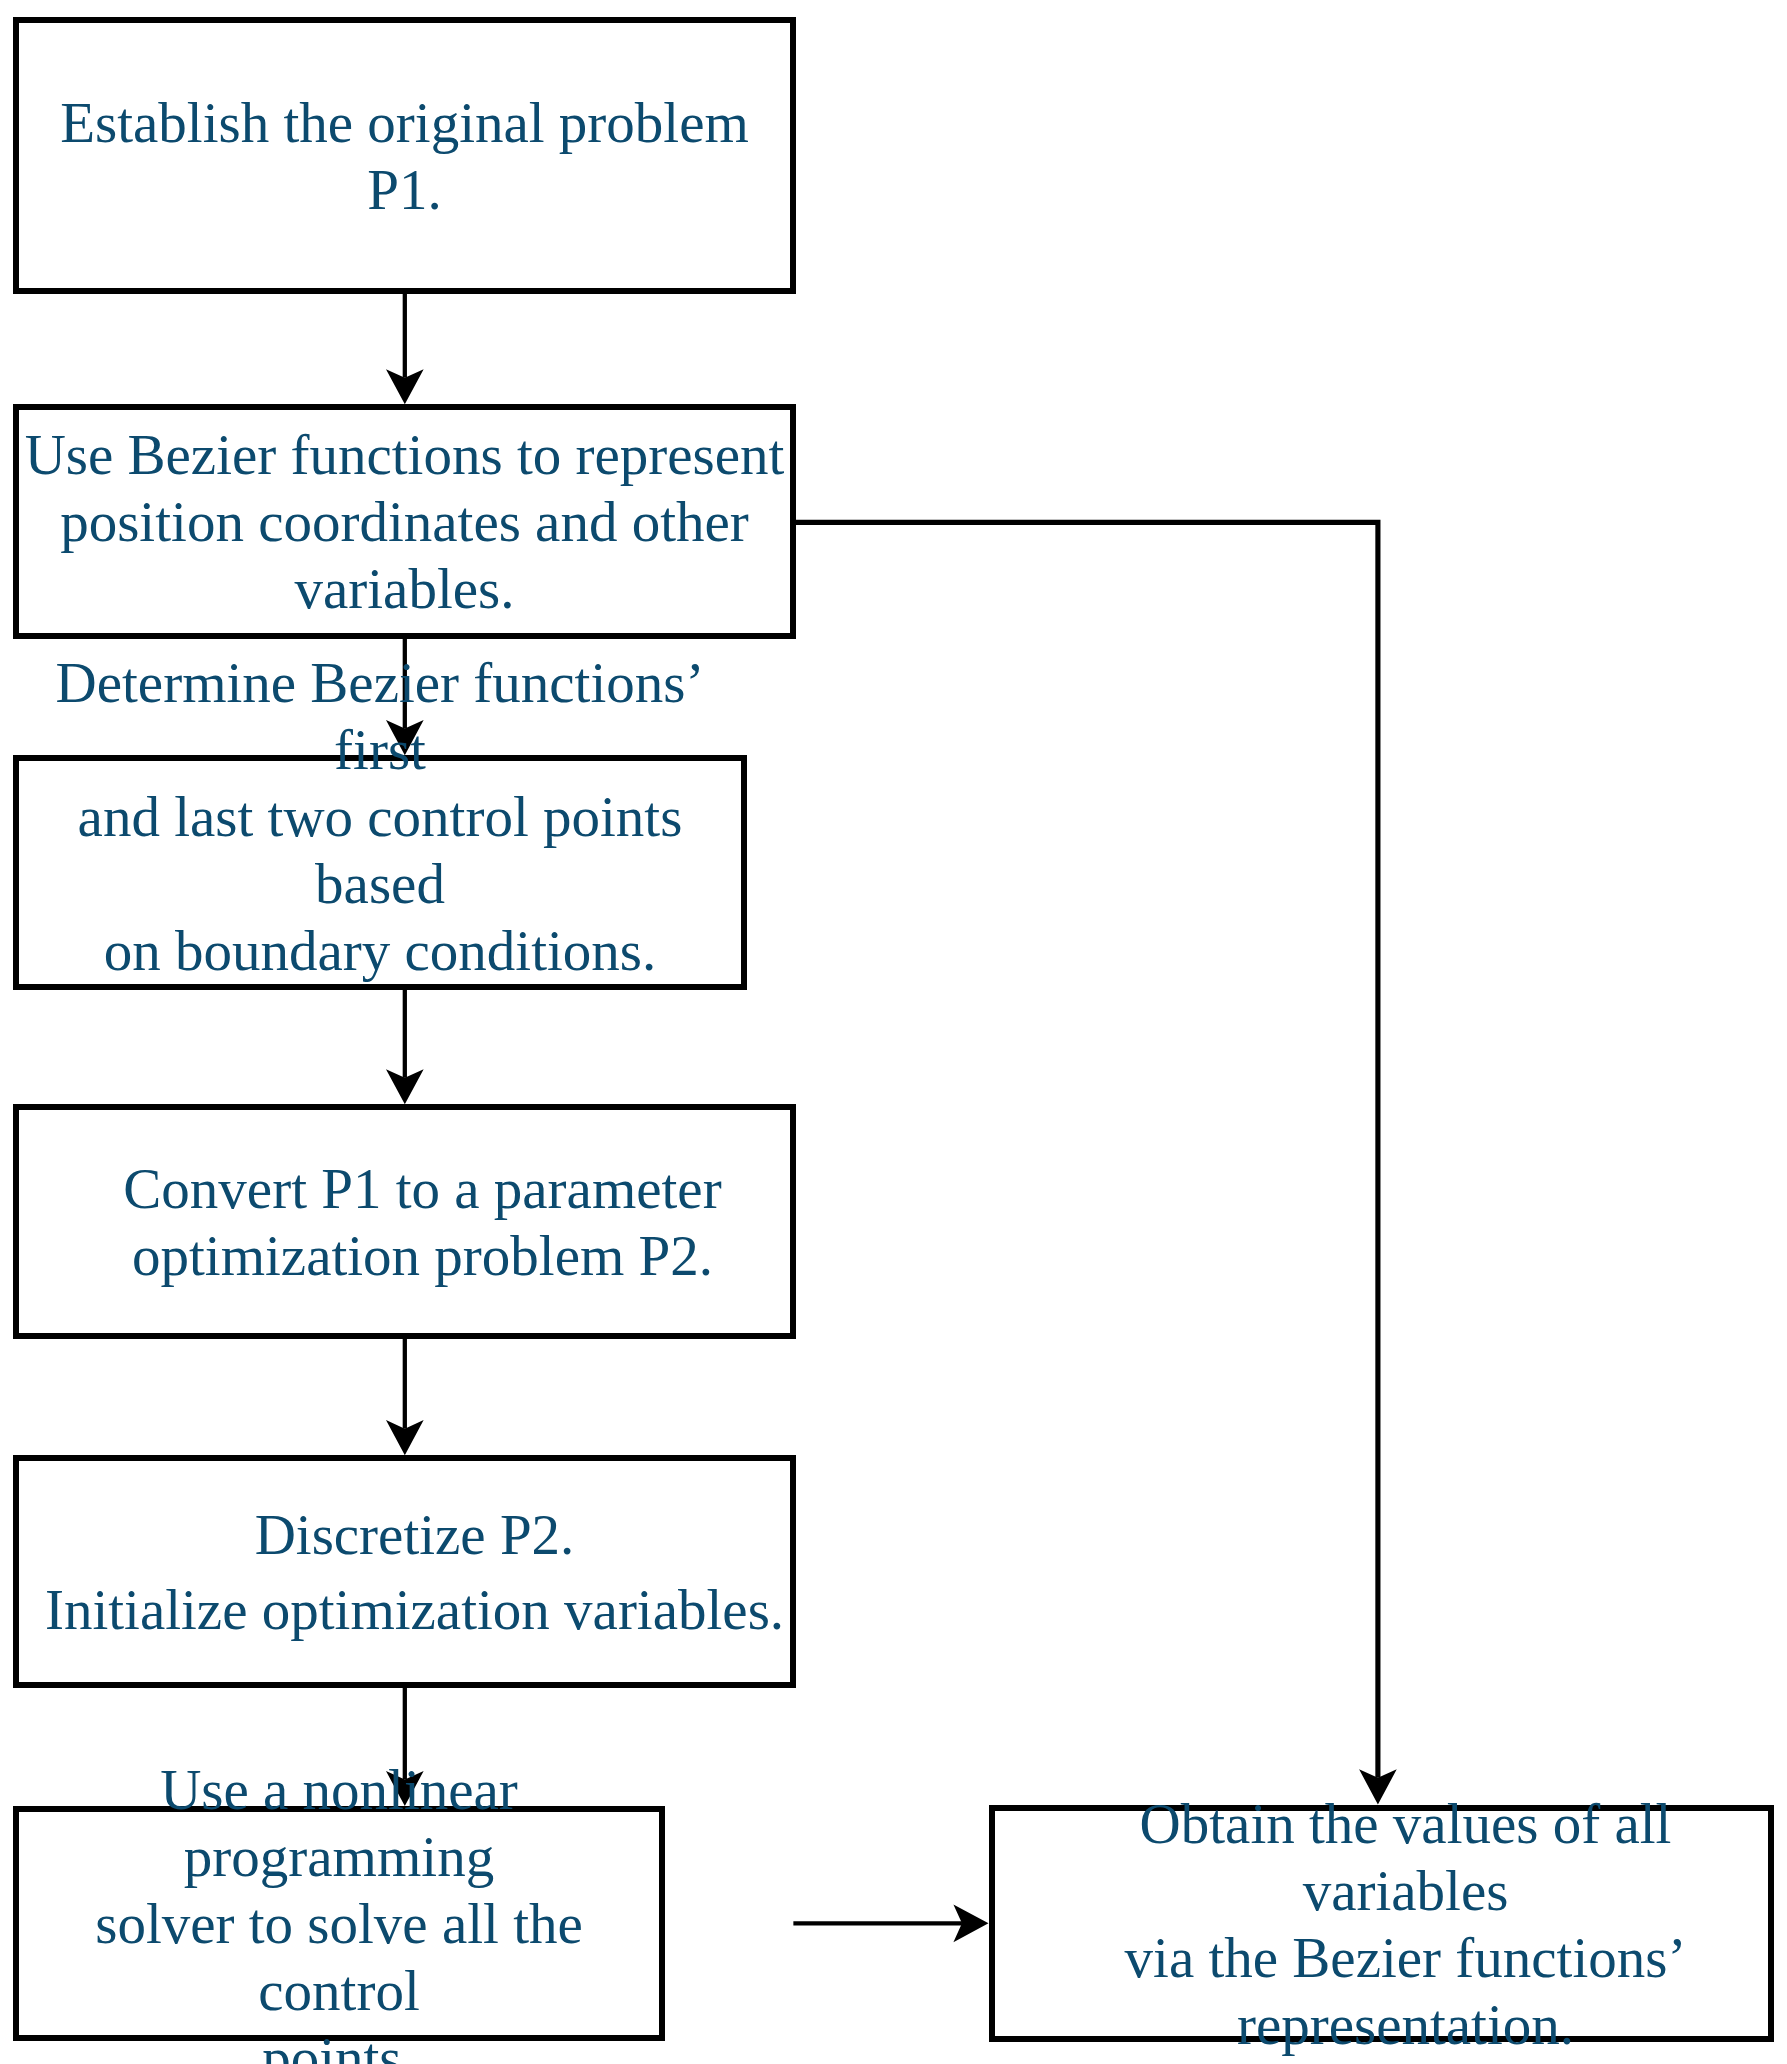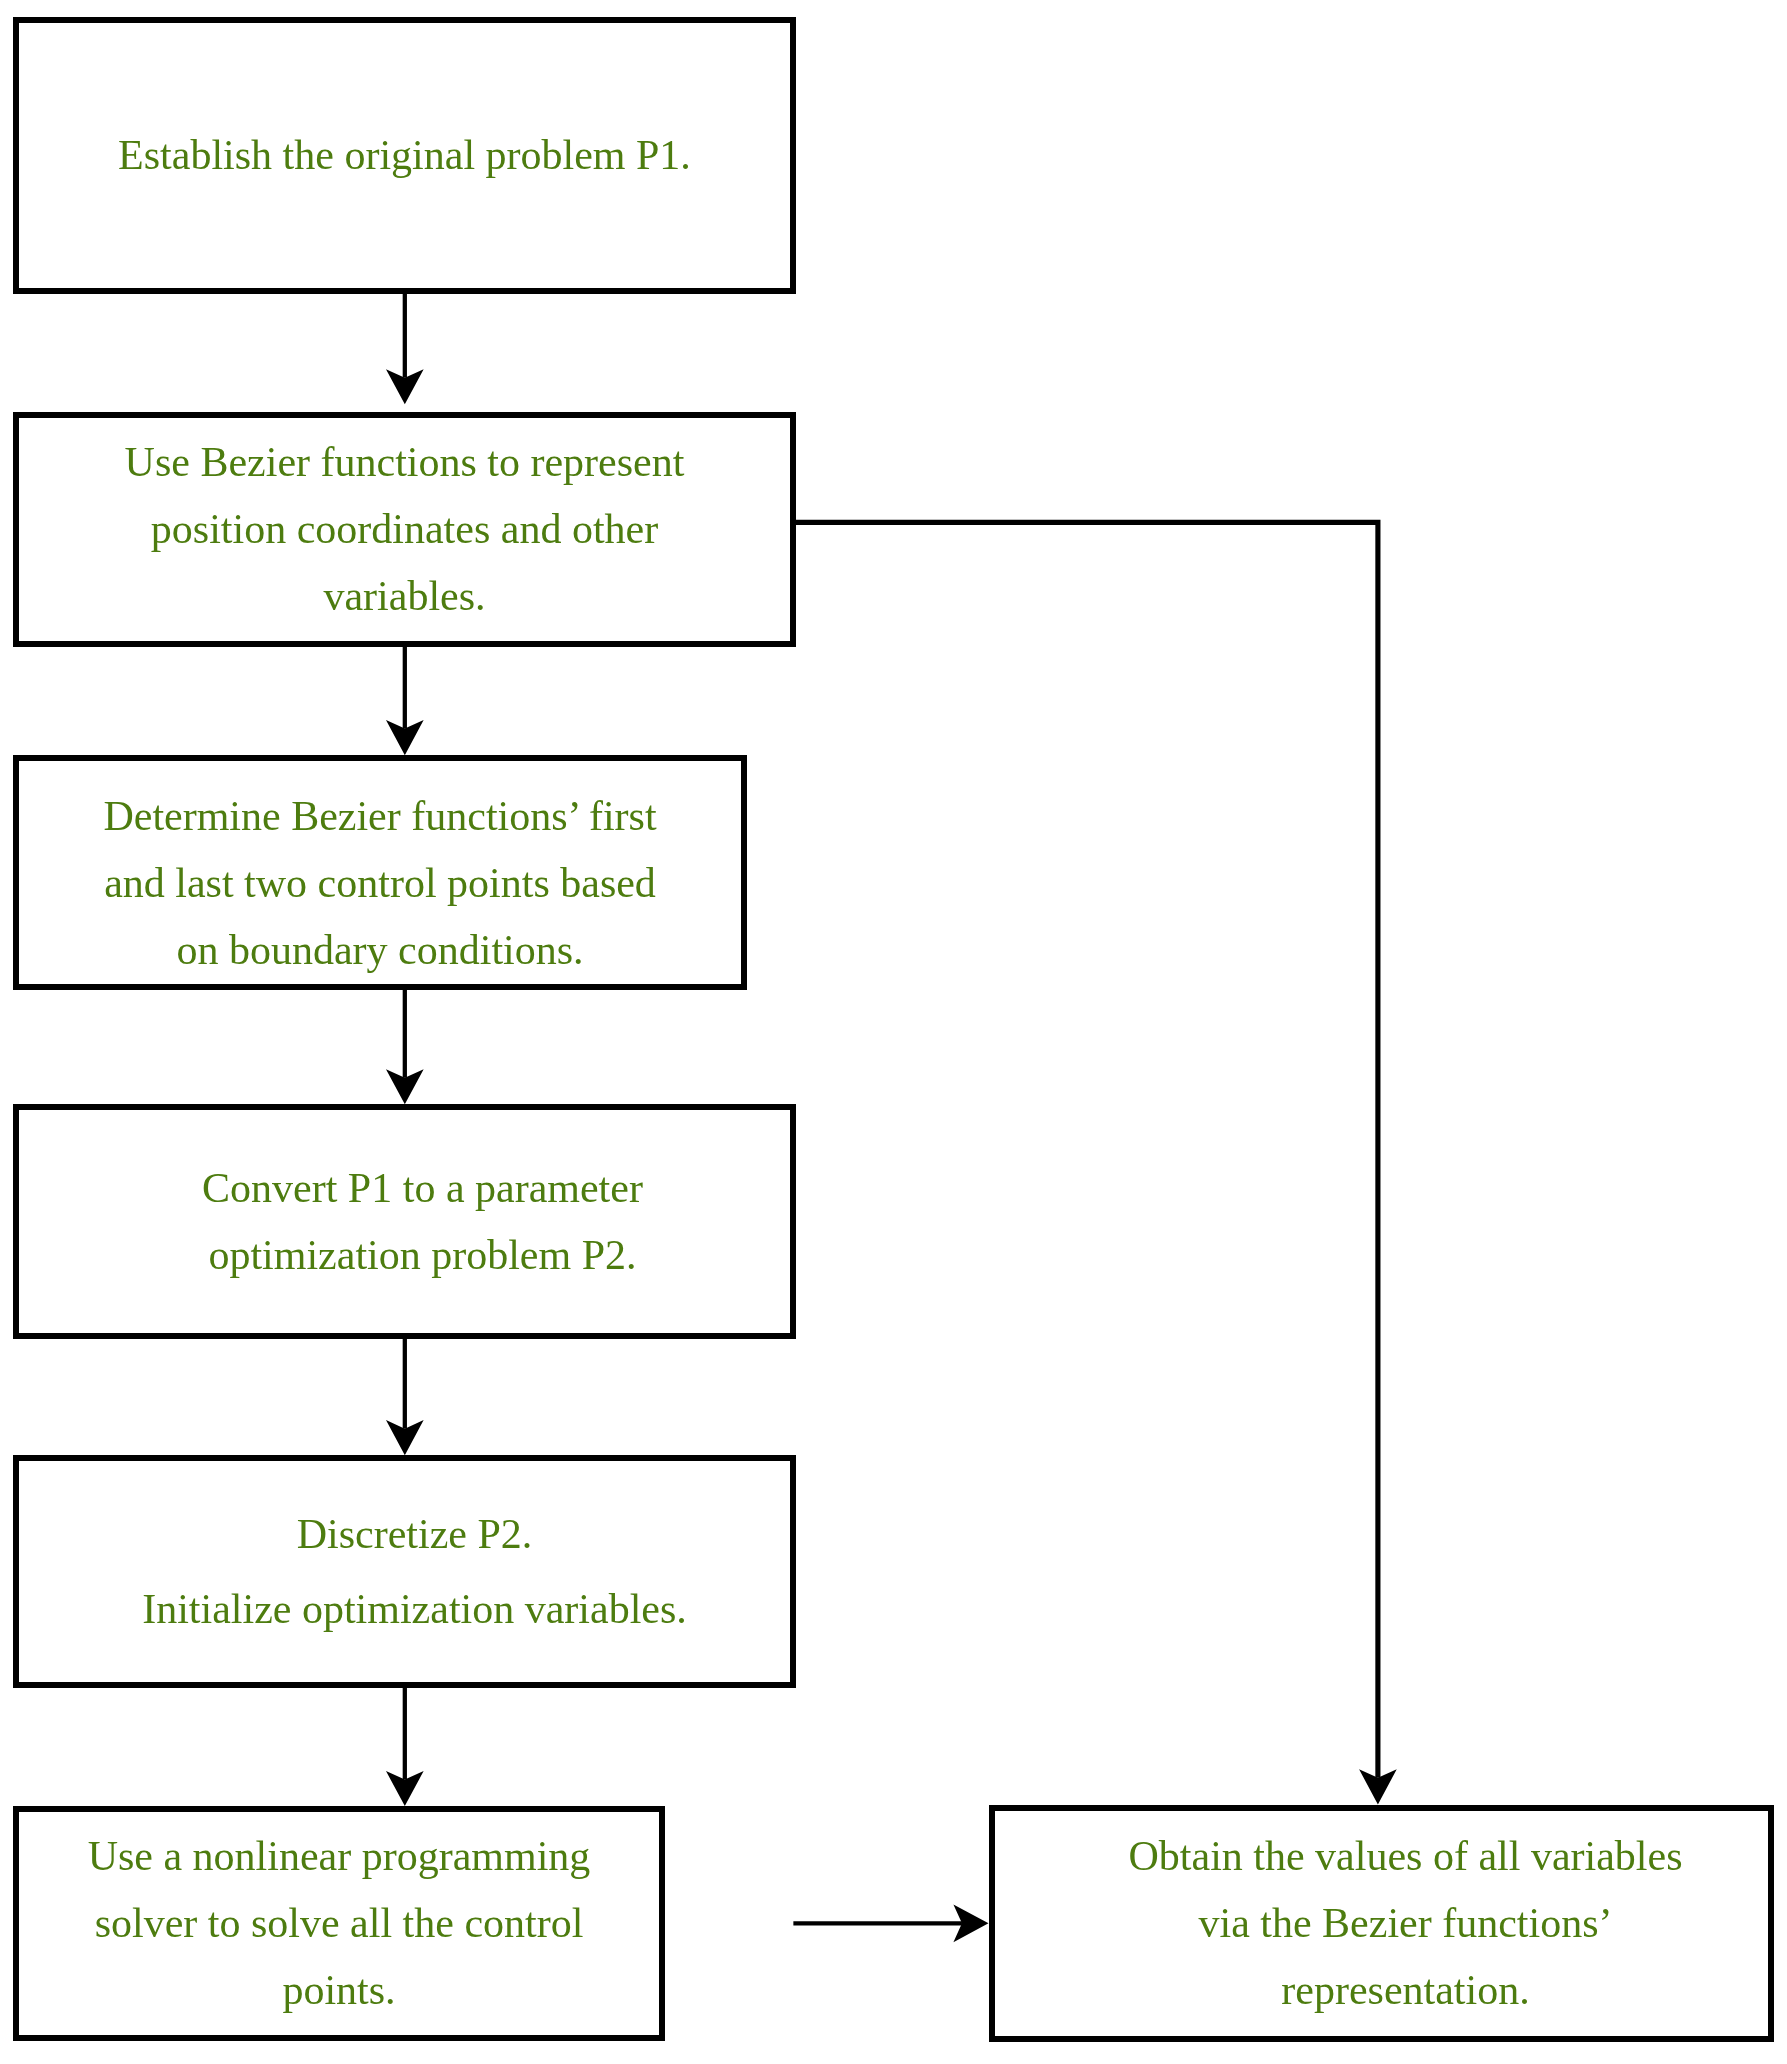--- a/index.html
+++ b/index.html
@@ -27,30 +27,30 @@
     box-sizing: border-box;
     border: 6px solid #000000;
     background: #ffffff;
     display: flex;
     align-items: center;
     justify-content: center;
     text-align: center;
   }
   .node .label {
     white-space: pre-line;
-    font-size: 42px;
+    font-size: 57px;
     line-height: 67px;
-    color: #4d7c0f;
+    color: #0c4a6e;
   }
   .node .label.gap-lines {
     line-height: 75px;
   }
   
   #node-establish-p1          { left: 13px;   top: 17px;   width: 783px; height: 277px; }
-  #node-bezier-representation { left: 13px;   top: 404px;  width: 783px; height: 235px; margin-top: 8px; }
+  #node-bezier-representation { left: 13px;   top: 404px;  width: 783px; height: 235px; }
   #node-determine-control     { left: 13px;   top: 755px;  width: 734px; height: 235px; align-items: flex-end; }
   #node-convert-p2            { left: 13px;   top: 1104px; width: 783px; height: 235px; padding-left: 36px; }
   #node-discretize            { left: 13px;   top: 1455px; width: 783px; height: 233px; padding-left: 20px; }
   #node-nlp-solver            { left: 13px;   top: 1806px; width: 652px; height: 235px; }
   #node-obtain-values         { left: 989px; top: 1805px; width: 785px; height: 237px; padding-left: 48px; }
 
   .edge-line {
     stroke: #000000;
     stroke-width: 5px;
     fill: none;

